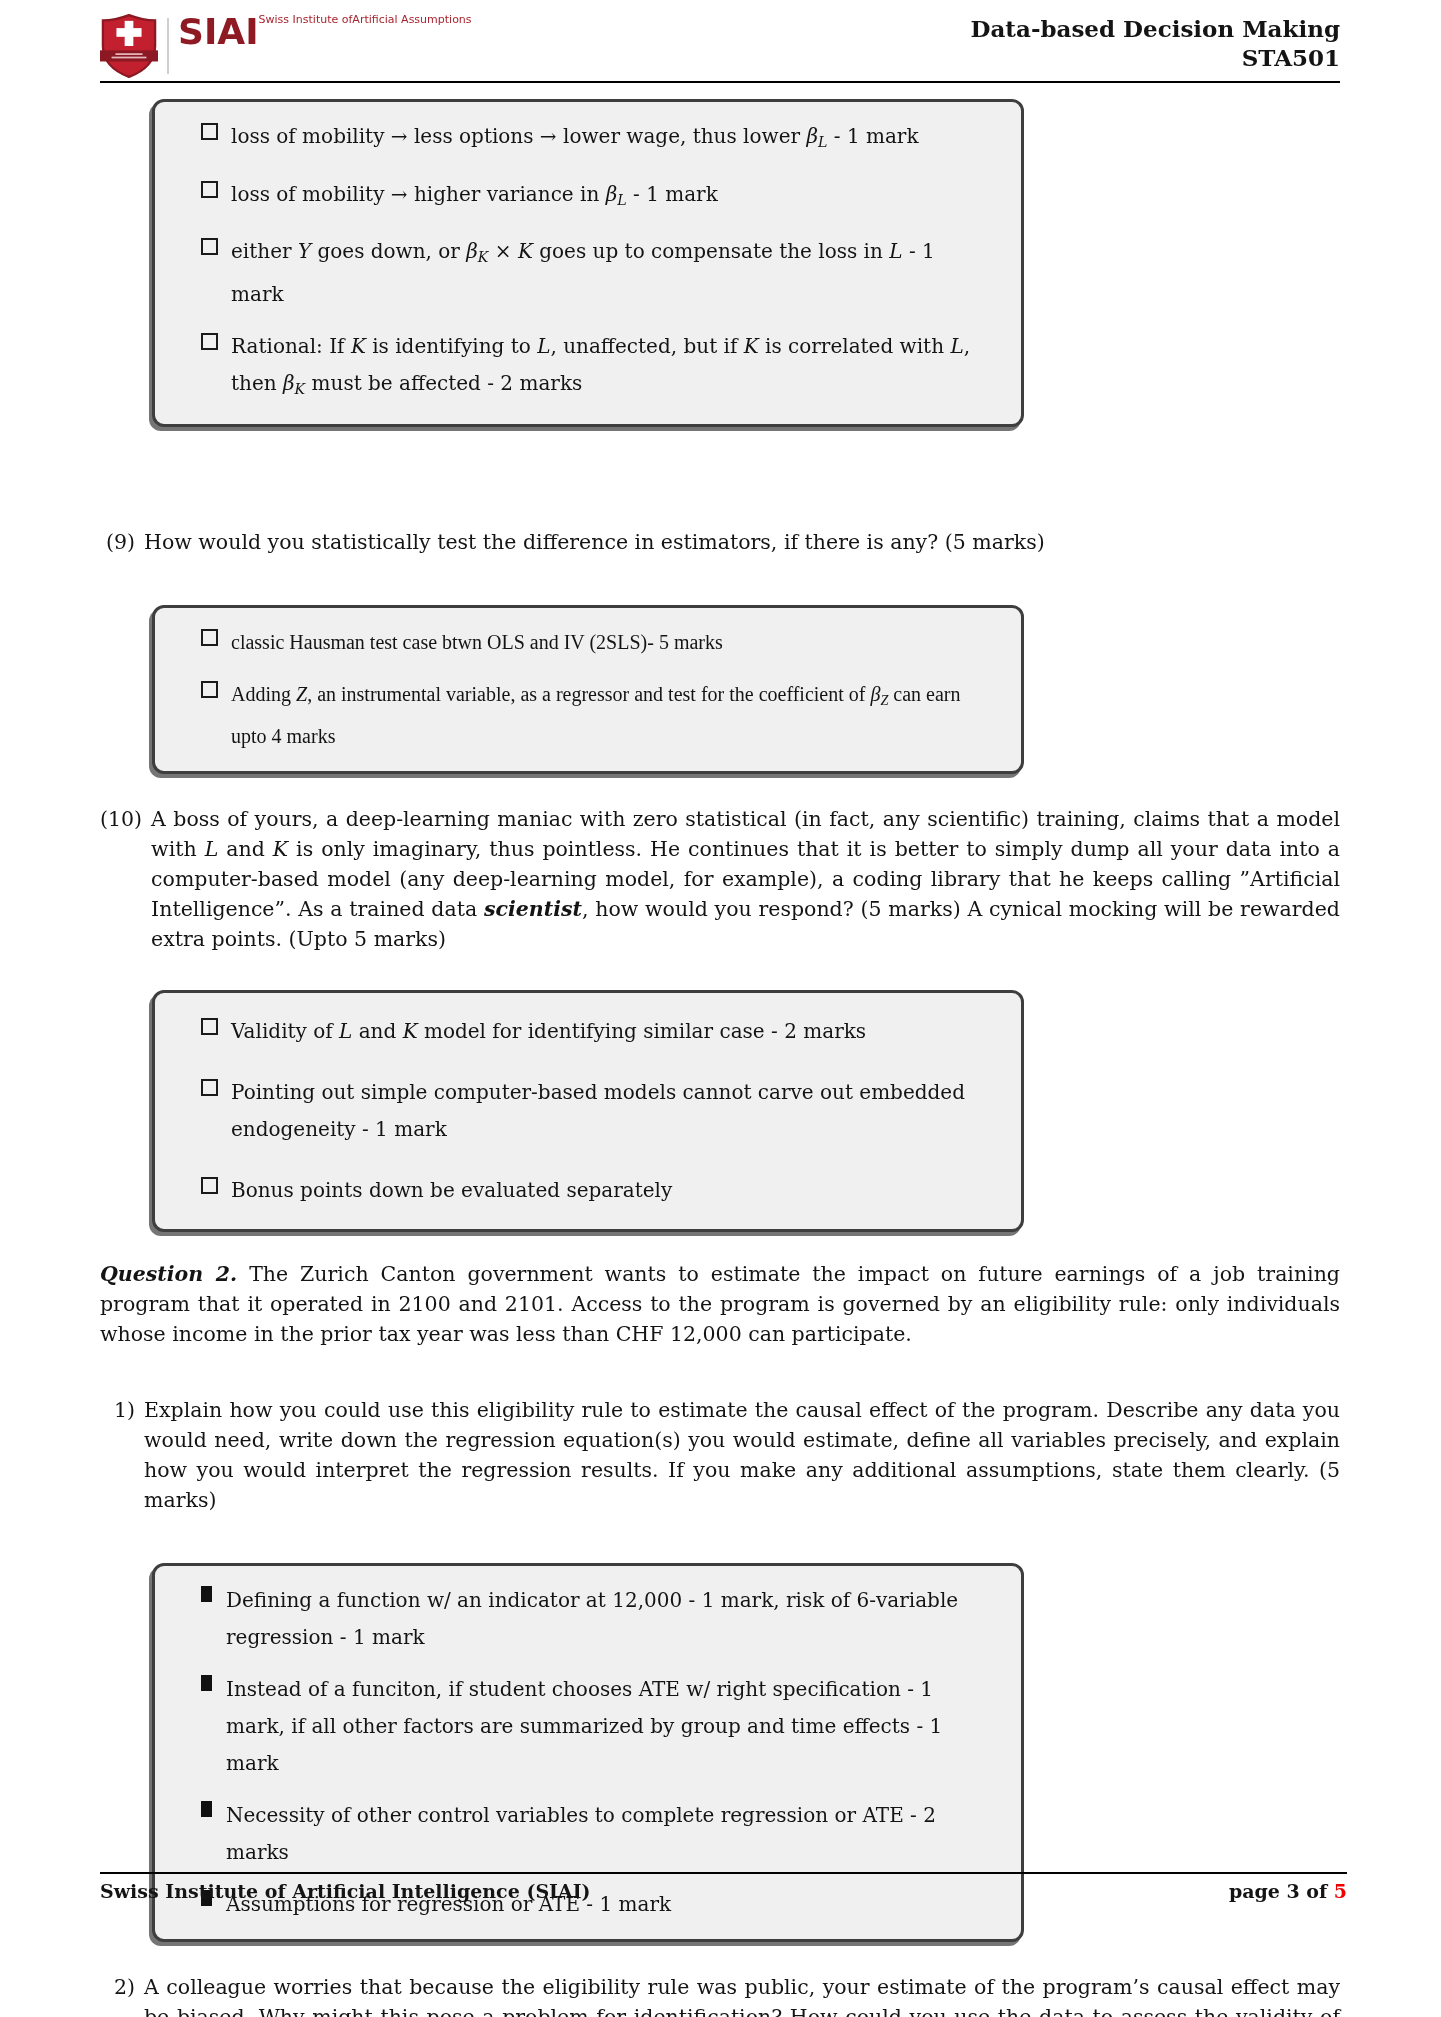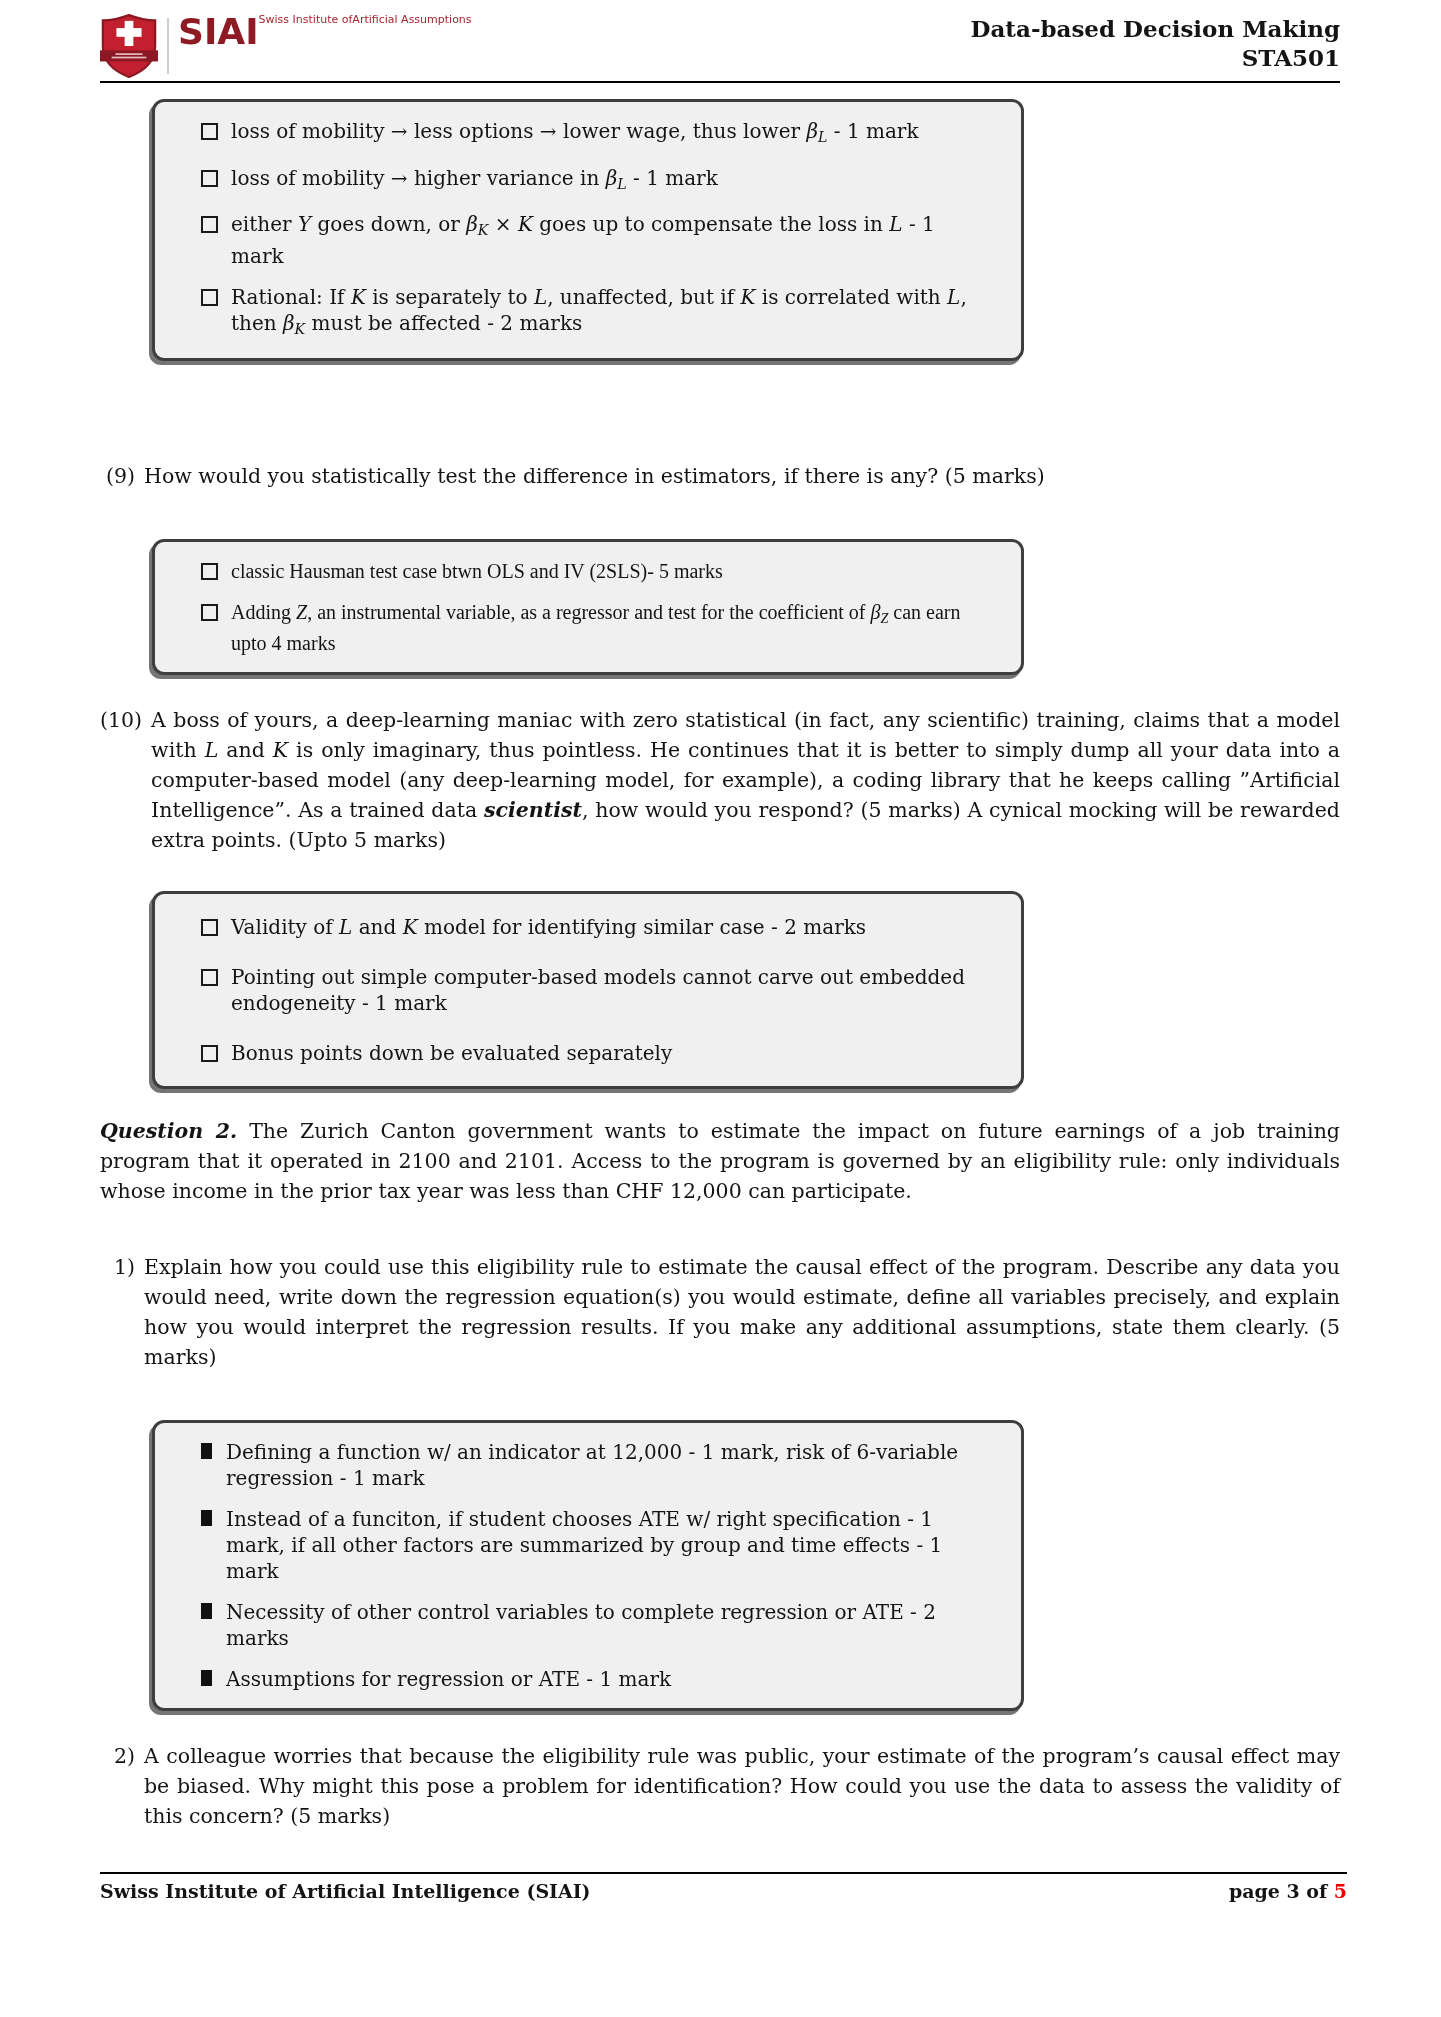--- a/index.html
+++ b/index.html
@@ -24,21 +24,21 @@
   .course-code{font-size:23px;line-height:28px;}
   .hrule{height:2px;background:#000;}
   
   .rubric-box{background:#f0f0f0;border:3px solid #3e3e3e;border-radius:12px;
     box-shadow:-3px 4px 0 #757575;box-sizing:border-box;width:872px;margin-left:52px;
     padding:16px 28px 16px 46px;display:flex;flex-direction:column;gap:15px;}
   .box1{margin-top:16px;}
   .box2{margin-top:48px;font-family:Liberation Serif, serif;}
   .box3{margin-top:36px;gap:24px;padding-top:20px;padding-bottom:20px;}
   .box4{margin-top:48px;}
-  .row{display:flex;align-items:flex-start;font-size:20px;line-height:26px;}
+  .row{display:flex;align-items:flex-start;font-size:20px;line-height:37px;}
   .cb{flex:0 0 auto;width:13px;height:13px;border:2px solid #1a1a1a;margin:5px 13px 0 0;background:transparent;}
   .cb.filled{width:11px;height:16px;border:none;background:#111;margin:4px 14px 0 0;}
   .itext{flex:1;}
   
   .qitem{display:flex;font-size:20.5px;line-height:30px;}
   .qlabel{flex:0 0 44px;text-align:right;padding-right:9px;box-sizing:border-box;}
   .qtext{flex:1;text-align:justify;}
   .q9{margin-top:100px;}
   .q10{margin-top:30px;}
   .qnum1{margin-top:46px;}
@@ -91,21 +91,21 @@
     <div class="row">
       <span class="cb"></span>
       <span class="itext"><span>loss of mobility → higher variance in </span><span class="mi">β</span><span class="mi msub">L</span><span> - 1 mark</span></span>
     </div>
     <div class="row">
       <span class="cb"></span>
       <span class="itext"><span>either </span><span class="mi">Y</span><span> goes down, or </span><span class="mi">β</span><span class="mi msub">K</span><span> × </span><span class="mi">K</span><span> goes up to compensate the loss in </span><span class="mi">L</span><span> - 1 mark</span></span>
     </div>
     <div class="row">
       <span class="cb"></span>
-      <span class="itext"><span>Rational: If </span><span class="mi">K</span><span> is separately to </span><span class="mi">L</span><span>, unaffected, but if </span><span class="mi">K</span><span> is correlated with </span><span class="mi">L</span><span>, then </span><span class="mi">β</span><span class="mi msub">K</span><span> must be affected - 2 marks</span></span>
+      <span class="itext"><span>Rational: If </span><span class="mi">K</span><span> is identifying to </span><span class="mi">L</span><span>, unaffected, but if </span><span class="mi">K</span><span> is correlated with </span><span class="mi">L</span><span>, then </span><span class="mi">β</span><span class="mi msub">K</span><span> must be affected - 2 marks</span></span>
     </div>
   </section>
 
   <div class="qitem q9">
     <span class="qlabel">(9)</span>
     <span class="qtext"><span>How would you statistically test the difference in estimators, if there is any? (5 marks)</span></span>
   </div>
 
   <section class="rubric-box box2">
     <div class="row">

